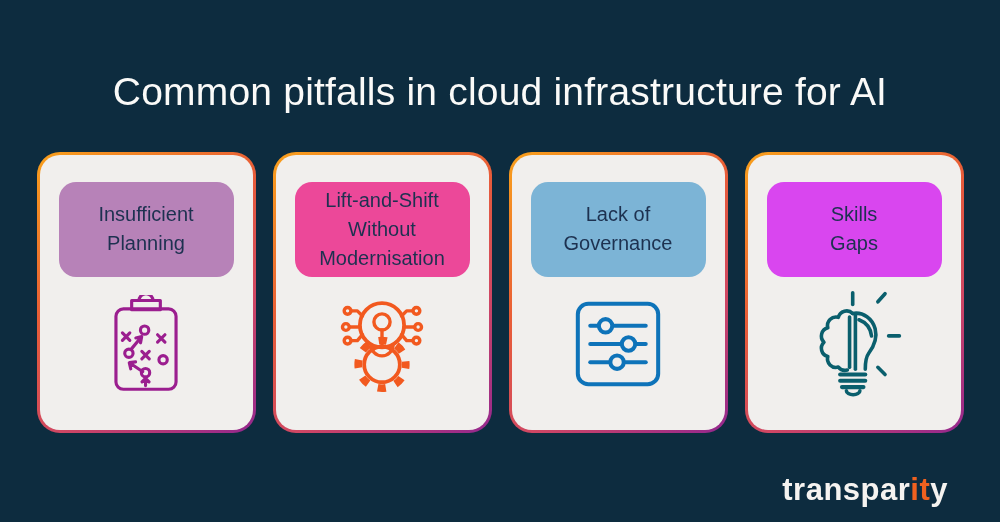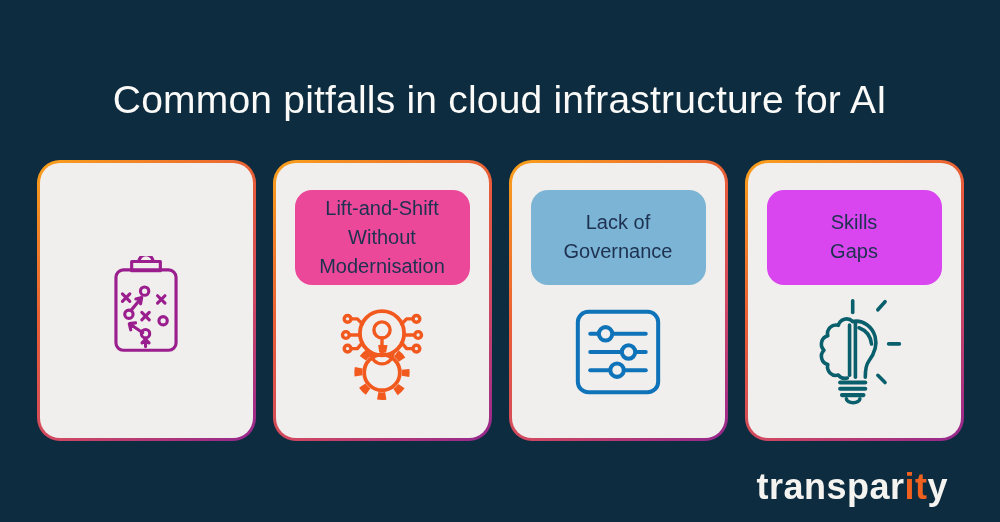--- a/index.html
+++ b/index.html
@@ -3,21 +3,21 @@
 <meta charset="utf-8">
 <style>
   html, body { margin: 0; padding: 0; }
   body {
     width: 1000px; height: 522px;
     background: var(--page_bg, #0d2c3f);
     font-family: "Liberation Sans", sans-serif;
     position: relative; overflow: hidden;
   }
   .title {
-    margin: 8px; padding-top: 70px;
+    margin: 0; padding-top: 70px;
     text-align: center;
     color: var(--title_text, #fafaf8);
     font-size: 39px; font-weight: 400; letter-spacing: 0.2px;
     line-height: 1.15;
   }
   .cards {
     display: flex; justify-content: center; gap: 17px;
     margin-top: 37px;
   }
   .card {
@@ -43,35 +43,39 @@
     font-size: 20px; line-height: 1.45; font-weight: 400;
   }
   .icon-wrap {
     flex: 1; display: flex; align-items: center; justify-content: center;
   }
   .icon-wrap svg { display: block; }
   .icon-stroke { stroke: currentColor; fill: none; stroke-linecap: round; stroke-linejoin: round; }
   .knob { fill: var(--card_bg, #f1efed); }
   .logo {
     position: absolute; right: 52px; bottom: 14px;
-    font-size: 36px; font-weight: 600; letter-spacing: 0.5px;
+    font-size: 31px; font-weight: 600; letter-spacing: 0.5px;
     color: var(--logo_text, #f5f3f0);
     margin-top: 48px;
   }
   .logo .accent { color: var(--logo_accent, #f0611f); }
 </style>
 </head>
 <body>
 
 <h1 class="title">Common pitfalls in cloud infrastructure for AI</h1>
 
 <div class="cards">
 
   <div class="card" style="background: linear-gradient(145deg, rgb(249, 161, 27) 0%, rgb(233, 94, 54) 38%, rgb(208, 71, 99) 68%, rgb(147, 39, 143) 100%);">
     <div class="card-inner">
+      <div class="pill" style="background-color: rgb(183, 130, 184);">
+        <span class="pill-text">Insufficient
+Planning</span>
+      </div>
       <div class="icon-wrap" style="color: rgb(155, 30, 143);">
         <svg width="68" height="98" viewBox="0 0 73 106">
           <g class="icon-stroke" stroke-width="3.4">
             <rect x="4" y="15" width="65" height="87" rx="8"></rect>
             <rect x="21" y="6" width="31" height="10"></rect>
             <path d="M29 6 a7.5 7.5 0 0 1 15 0"></path>
             <circle cx="35" cy="38" r="4.5"></circle>
             <circle cx="18" cy="63" r="4.5"></circle>
             <circle cx="55" cy="70" r="4.5"></circle>
             <circle cx="36" cy="84" r="4.5"></circle>

